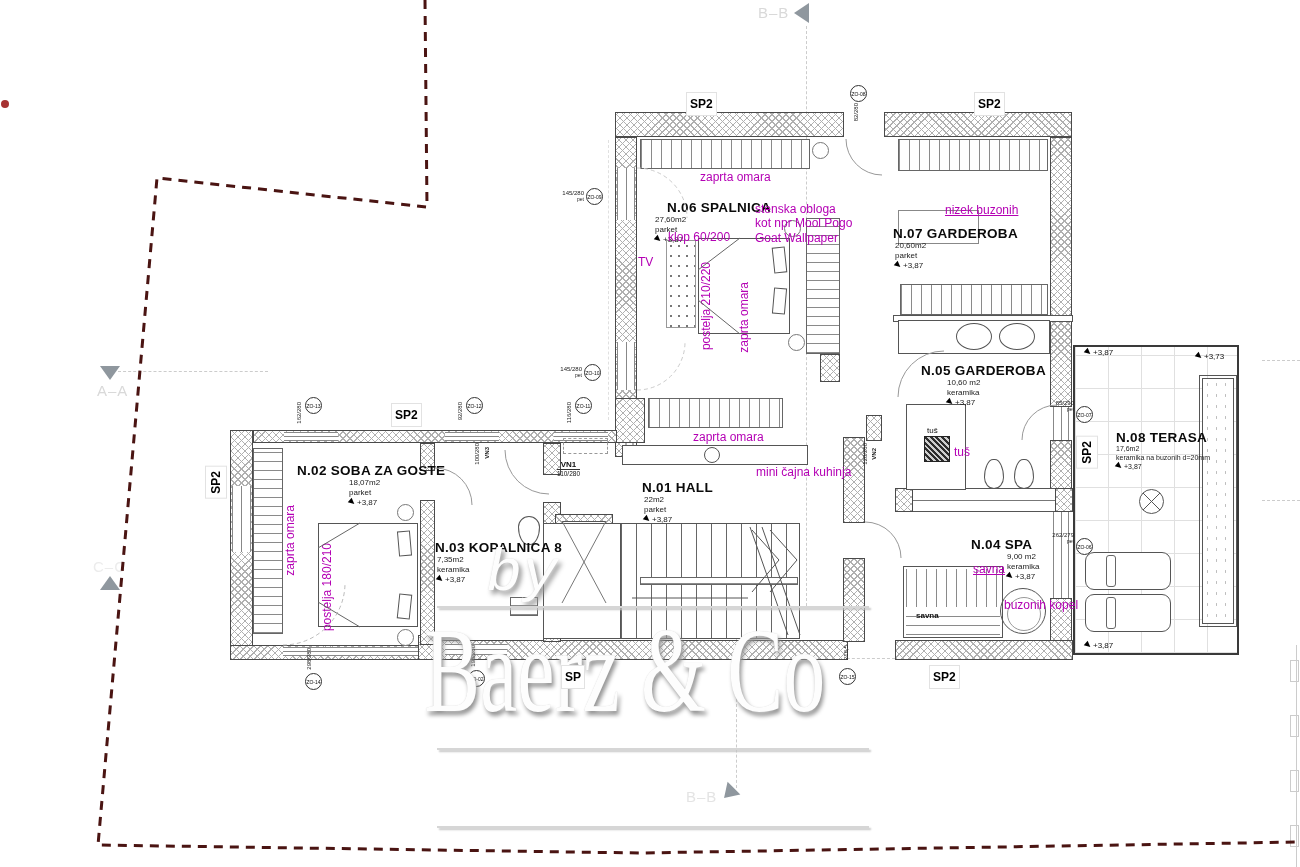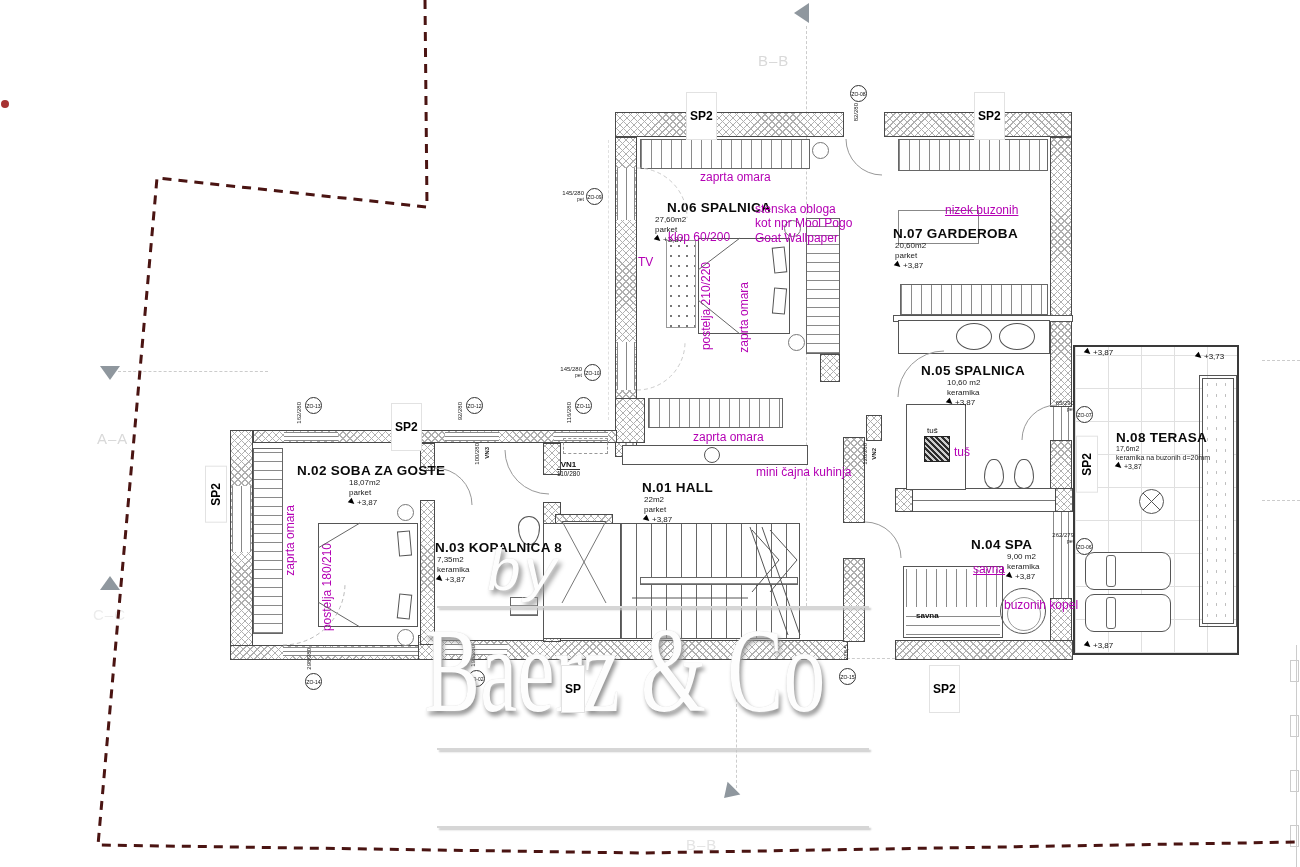--- a/index.html
+++ b/index.html
@@ -33,24 +33,24 @@
   .circm{width:17px;height:17px;border:1px solid #333;border-radius:50%;background:#fff;
          display:flex;align-items:center;justify-content:center;font-size:5px;color:#111;}
   .circp{border:1px solid #777;border-radius:50%;background:#fff;}
   .rblock{white-space:nowrap;}
   .rname{font-weight:700;font-size:13.5px;letter-spacing:.3px;color:#0a0a0a;}
   .rsub{font-size:8px;line-height:1.25;color:#1a1a1a;}
   .pur{color:#b400b4;font-size:12px;white-space:nowrap;}
   .blk{color:#111;font-size:8px;white-space:nowrap;}
   .vert{writing-mode:vertical-rl;transform:rotate(180deg);}
   .vdim{font-size:6px;color:#222;white-space:nowrap;}
-  .spbox{font-weight:700;font-size:12px;border:1px solid #e2e2e2;background:#fff;padding:16px 3px;color:#000;white-space:nowrap;}
+  .spbox{font-weight:700;font-size:12px;border:1px solid #e2e2e2;background:#fff;padding:4px 3px;color:#000;white-space:nowrap;}
   .flg{display:inline-block;width:0;height:0;border-left:6px solid #000;border-top:3px solid transparent;
        border-bottom:3px solid transparent;transform:rotate(40deg);margin-right:2px;}
-  .sect{font-size:15px;color:#d9d9d9;letter-spacing:1px;white-space:nowrap;margin-top:48px;}
+  .sect{font-size:15px;color:#d9d9d9;letter-spacing:1px;white-space:nowrap;}
   .dash{border-left:1px dashed #ccc;}
   .dashh{border-top:1px dashed #ccc;}
   .lounger{border:1.5px solid #555;border-radius:9px;background:#fff;}
   .lgline{position:absolute;left:20px;top:2px;bottom:2px;width:8px;border:1px solid #666;border-radius:3px;}
   
   .wm{color:#fdfdfd;text-shadow:3px 4px 5px #949494,0 0 1px #d5d5d5;z-index:40;}
   .wmrule{height:2px;background:#d6d6d6;box-shadow:2px 2px 2px #c4c4c4;z-index:40;}
 </style>
 </head>
 <body>
@@ -202,21 +202,21 @@
     <div class="rsub">parket</div>
     <div class="rsub"><span class="flg"></span><span>+3,87</span></div>
   </div>
   <div class="a rblock" style="left:893px;top:226px;">
     <div class="rname">N.07 GARDEROBA</div>
     <div class="rsub" style="margin-left:2px;">20,60m2</div>
     <div class="rsub" style="margin-left:2px;">parket</div>
     <div class="rsub" style="margin-left:2px;"><span class="flg"></span><span>+3,87</span></div>
   </div>
   <div class="a rblock" style="left:921px;top:363px;">
-    <div class="rname">N.05 SPALNICA</div>
+    <div class="rname">N.05 GARDEROBA</div>
     <div class="rsub" style="margin-left:26px;">10,60 m2</div>
     <div class="rsub" style="margin-left:26px;">keramika</div>
     <div class="rsub" style="margin-left:26px;"><span class="flg"></span><span>+3,87</span></div>
   </div>
   <div class="a rblock" style="left:642px;top:480px;">
     <div class="rname">N.01 HALL</div>
     <div class="rsub" style="margin-left:2px;">22m2</div>
     <div class="rsub" style="margin-left:2px;">parket</div>
     <div class="rsub" style="margin-left:2px;"><span class="flg"></span><span>+3,87</span></div>
   </div>

